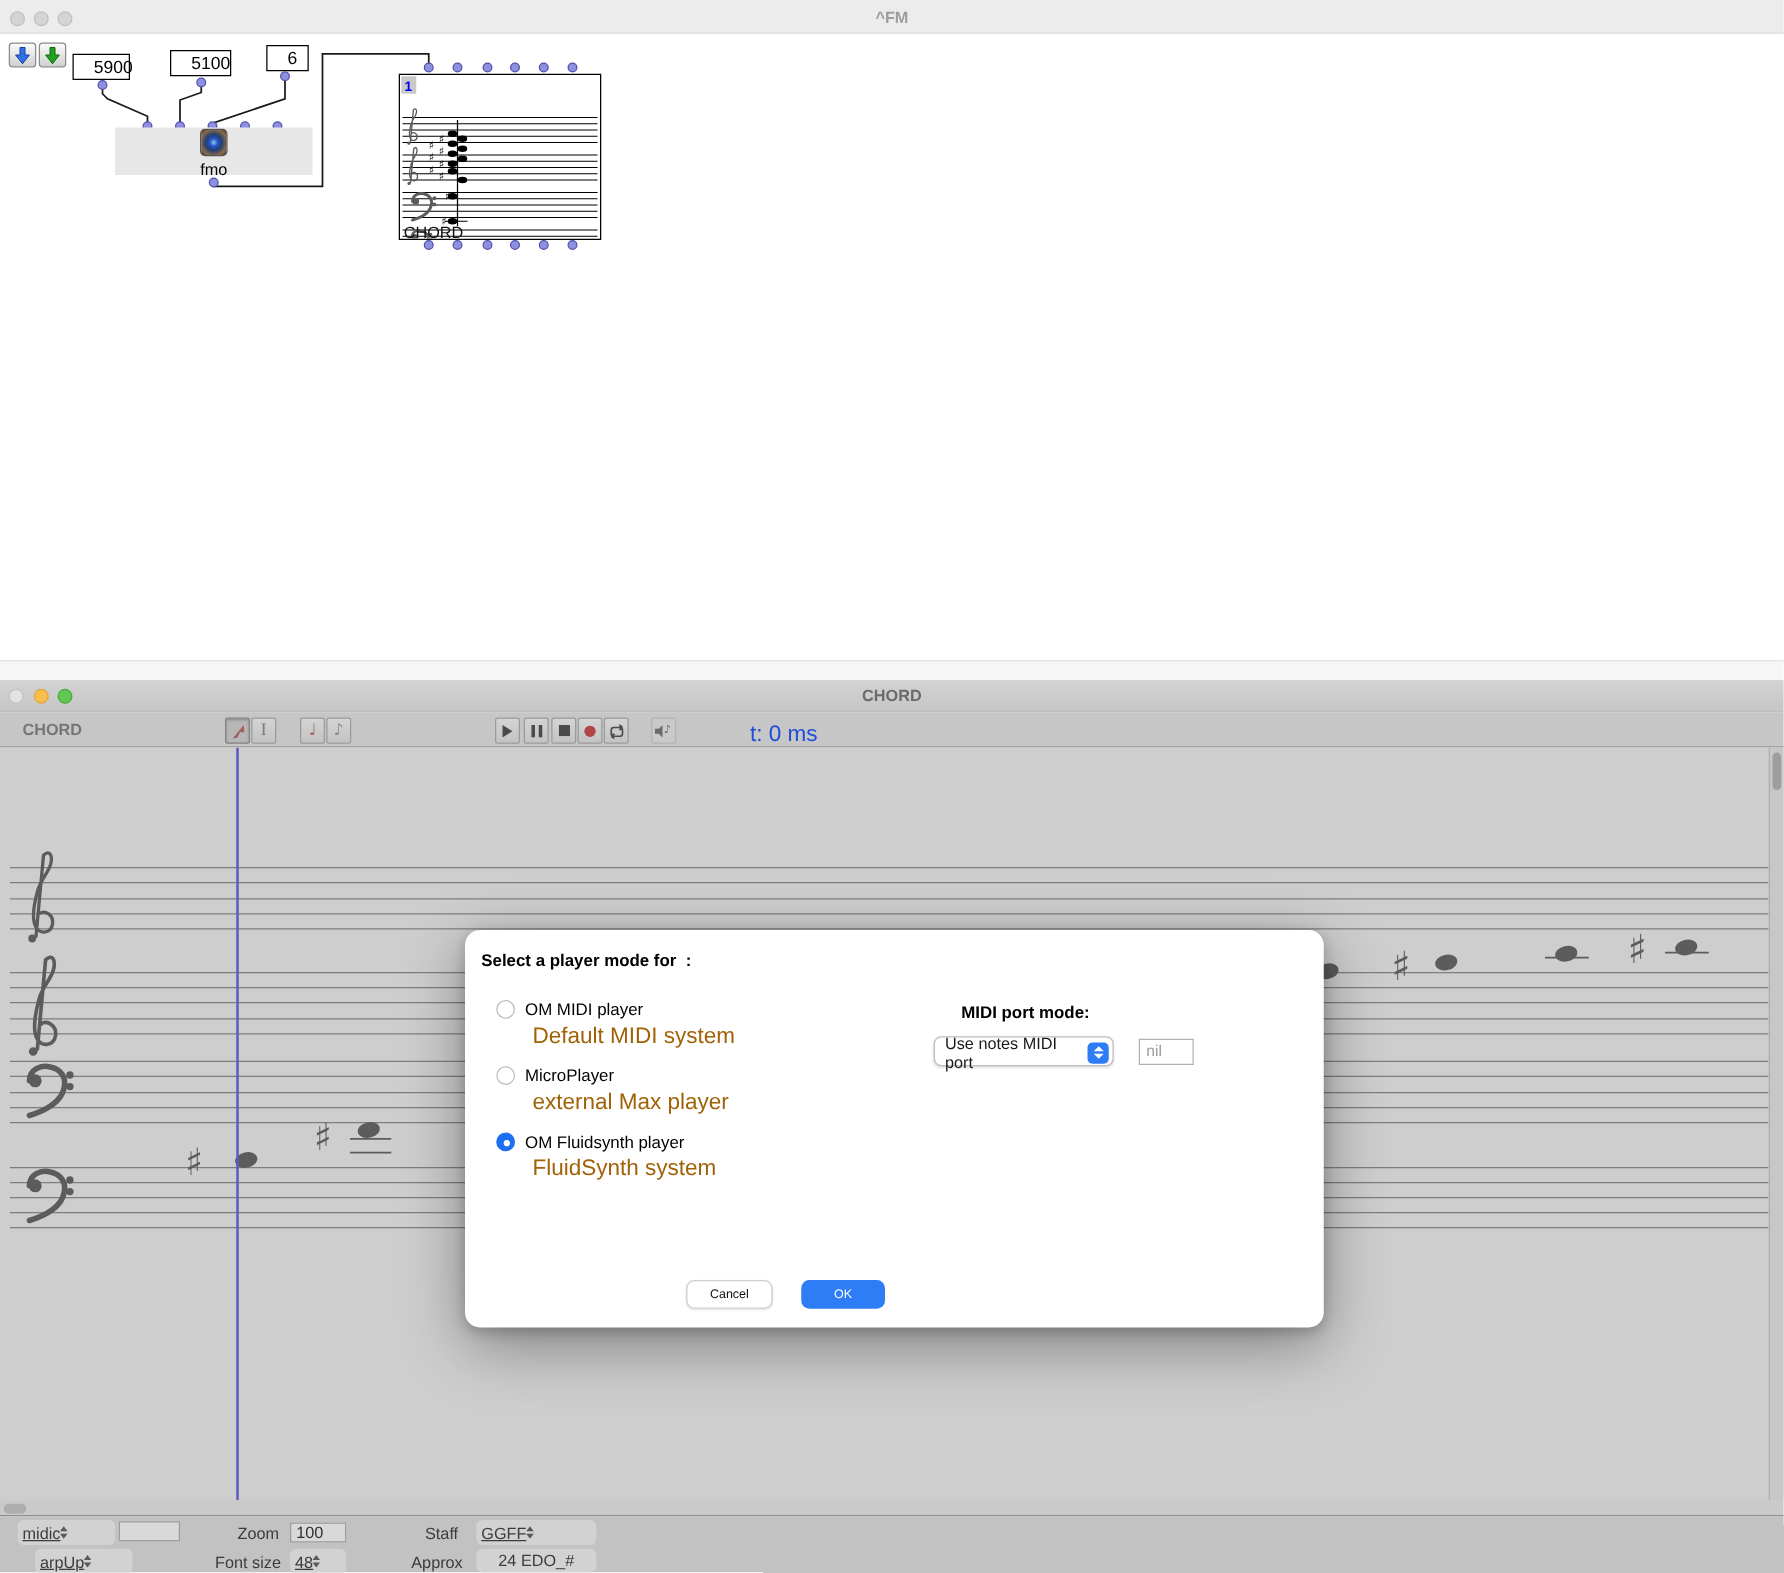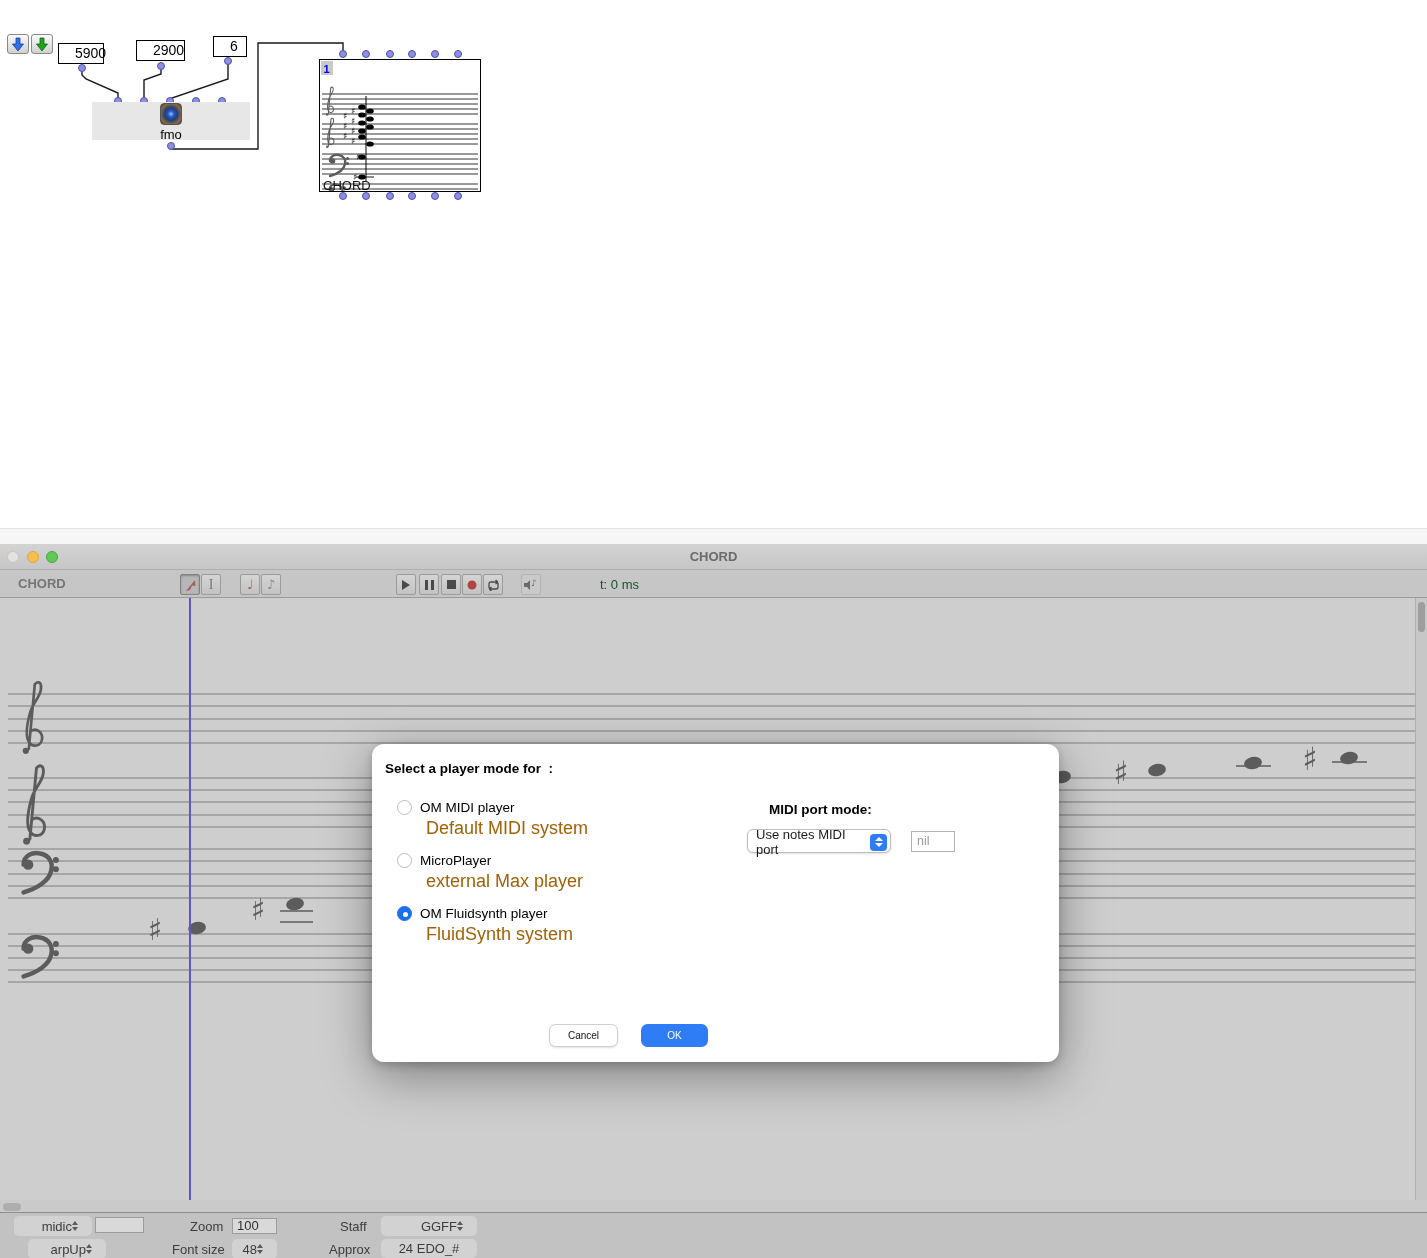--- a/index.html
+++ b/index.html
@@ -35,21 +35,21 @@
   .chord-title { position:absolute; left:0; right:0; top:5px; text-align:center; font-size:13px; font-weight:bold; color:#6b6b6b; }
 
   .chord-toolbar { position:absolute; left:0; top:26px; width:100%; height:28px; background:#c6c6c6; border-bottom:1px solid #9a9a9a; }
   .tb-label { position:absolute; left:18px; top:6px; font-size:13px; font-weight:bold; color:#767676; }
   .tbtn { position:absolute; top:4px; width:20px; height:21px; border:1px solid #9b9b9b; border-radius:2px;
           background:linear-gradient(#d4d4d4,#c3c3c3); display:flex; align-items:center; justify-content:center; font-size:13px; color:#6d6d6d; }
   .tbtn.sel { background:#b7b7b7; border-color:#828282; box-shadow:inset 0 1px 2px rgba(0,0,0,.25); }
   .note-red { color:#a06060; font-family:"DejaVu Sans", sans-serif; }
   .note-grey { color:#8b8b8b; font-family:"DejaVu Sans", sans-serif; }
   .ibeam { font-family:"Liberation Serif", serif; font-size:14px; color:#7a7a7a; }
-  .time-display { position:absolute; left:600px; top:7px; font-size:13px; color:#14532d; }
+  .time-display { position:absolute; left:600px; top:7px; font-size:18px; color:#1d4ed8; }
 
   .editor { position:absolute; left:0; top:54px; width:1427px; height:602px; background:#cecece; overflow:hidden; }
   .score-svg { position:absolute; left:0; top:0; }
   .cursor-line { position:absolute; left:189px; top:0; width:2px; height:602px; background:#5a5ac0; }
 
   .vscrollbar { position:absolute; right:0; top:0; width:12px; height:602px; background:#c7c7c7; border-left:1px solid #aeaeae; }
   .vthumb { position:absolute; left:2px; top:4px; width:7px; height:30px; border-radius:4px; background:#9e9e9e; }
   .hscrollbar { position:absolute; left:0; top:656px; width:1427px; height:13px; background:#cacaca; border-bottom:1px solid #8d8d8d; }
   .hthumb { position:absolute; left:3px; top:3px; width:18px; height:8px; border-radius:4px; background:#aeaeae; }
 
@@ -74,34 +74,40 @@
   .blue-stepper .dn { width:0; height:0; border-left:4px solid transparent; border-right:4px solid transparent; border-top:4px solid #fff; }
   .nil-field { position:absolute; left:539px; top:87px; width:44px; height:21px; background:#fff; border:1px solid #b2b2b2;
                font-size:12.5px; color:#9a9a9a; padding-left:5px; line-height:19px; }
   .dlg-btn { position:absolute; top:280px; height:23px; border-radius:6.5px; font-size:10px; display:flex; align-items:center; justify-content:center; }
   .btn-cancel { left:177px; width:69px; background:#fff; border:1px solid #cfcfcf; color:#111; box-shadow:0 1px 2px rgba(0,0,0,.12); }
   .btn-ok { left:269px; width:67px; background:#2e7cf6; color:#fff; border:none; }
 
   
   .bottombar { position:absolute; left:0; top:669px; width:1427px; height:45px; background:#c2c2c2; }
   .bb-select { position:absolute; height:20px; background:#d2d2d2; border-radius:5px; display:flex; align-items:center;
-               justify-content:flex-end; padding:0 14px; font-size:13px; color:#3c3c3c; }
+               justify-content:flex-start; padding:0 4px; font-size:13px; color:#3c3c3c;text-decoration:underline; }
   .grey-stepper { display:flex; flex-direction:column; gap:2px; align-items:center; }
   .grey-stepper .up { width:0; height:0; border-left:3.5px solid transparent; border-right:3.5px solid transparent; border-bottom:4px solid #5a5a5a; }
   .grey-stepper .dn { width:0; height:0; border-left:3.5px solid transparent; border-right:3.5px solid transparent; border-top:4px solid #5a5a5a; }
   .bb-label { position:absolute; font-size:13px; color:#3c3c3c; }
   .bb-field { position:absolute; height:16px; background:#d9d9d9; border:1px solid #9c9c9c; font-size:13px; color:#303030; padding:0 4px; line-height:14px; }
   .bb-btn { position:absolute; height:19px; background:#d2d2d2; border-radius:5px; font-size:13px; color:#3c3c3c;
             display:flex; align-items:center; justify-content:center; }
   .music { font-family:"DejaVu Sans", sans-serif; }
 </style>
 </head>
 <body>
 
 <section class="patch-window">
+  <div class="patch-titlebar">
+    <span class="tl" style="left:8px"></span>
+    <span class="tl" style="left:27px"></span>
+    <span class="tl" style="left:46px"></span>
+    <div class="patch-title">^FM</div>
+  </div>
 
   <div class="patch-canvas">
 
     <svg class="abs" style="left:0;top:0" width="1427" height="501">
       <defs>
         <g id="tclef" fill="none" stroke="#5c5c5c" stroke-width="2.2" stroke-linecap="round">
           <path d="M9,60 L14,6 C18,2 20,6 19,11 C18,17 12,22 10,30 C7,41 6,49 9,54 C12,59 19,58 20,52 C21,46 15,42 11,45"></path>
           <circle cx="6.5" cy="61.5" r="2.6" fill="#5c5c5c" stroke="none"></circle>
         </g>
         <g id="bclef">
@@ -147,21 +153,21 @@
         <path d="M5,1 h4 v6 h3.5 l-5.5,7 l-5.5,-7 h3.5 z" fill="#2f6fe8" stroke="#1a3f9e" stroke-width="0.8"></path>
       </svg>
     </div>
     <div class="pbtn" style="left:31px;top:7px">
       <svg width="14" height="15">
         <path d="M5,1 h4 v6 h3.5 l-5.5,7 l-5.5,-7 h3.5 z" fill="#1fa01f" stroke="#0c6b0c" stroke-width="0.8"></path>
       </svg>
     </div>
 
     <div class="numbox" style="left:58px;top:16px;width:46px">5900</div>
-    <div class="numbox" style="left:136px;top:13px;width:49px">2900</div>
+    <div class="numbox" style="left:136px;top:13px;width:49px">5100</div>
     <div class="numbox" style="left:213px;top:9px;width:28px">6</div>
 
     <div class="fmo-box">
       <span class="fmo-icon"></span>
       <div class="fmo-label">fmo</div>
     </div>
 
     <div class="chord-box">
       <svg width="160" height="131">
         <rect x="1" y="1" width="12" height="14" fill="#c9c9c9"></rect>

